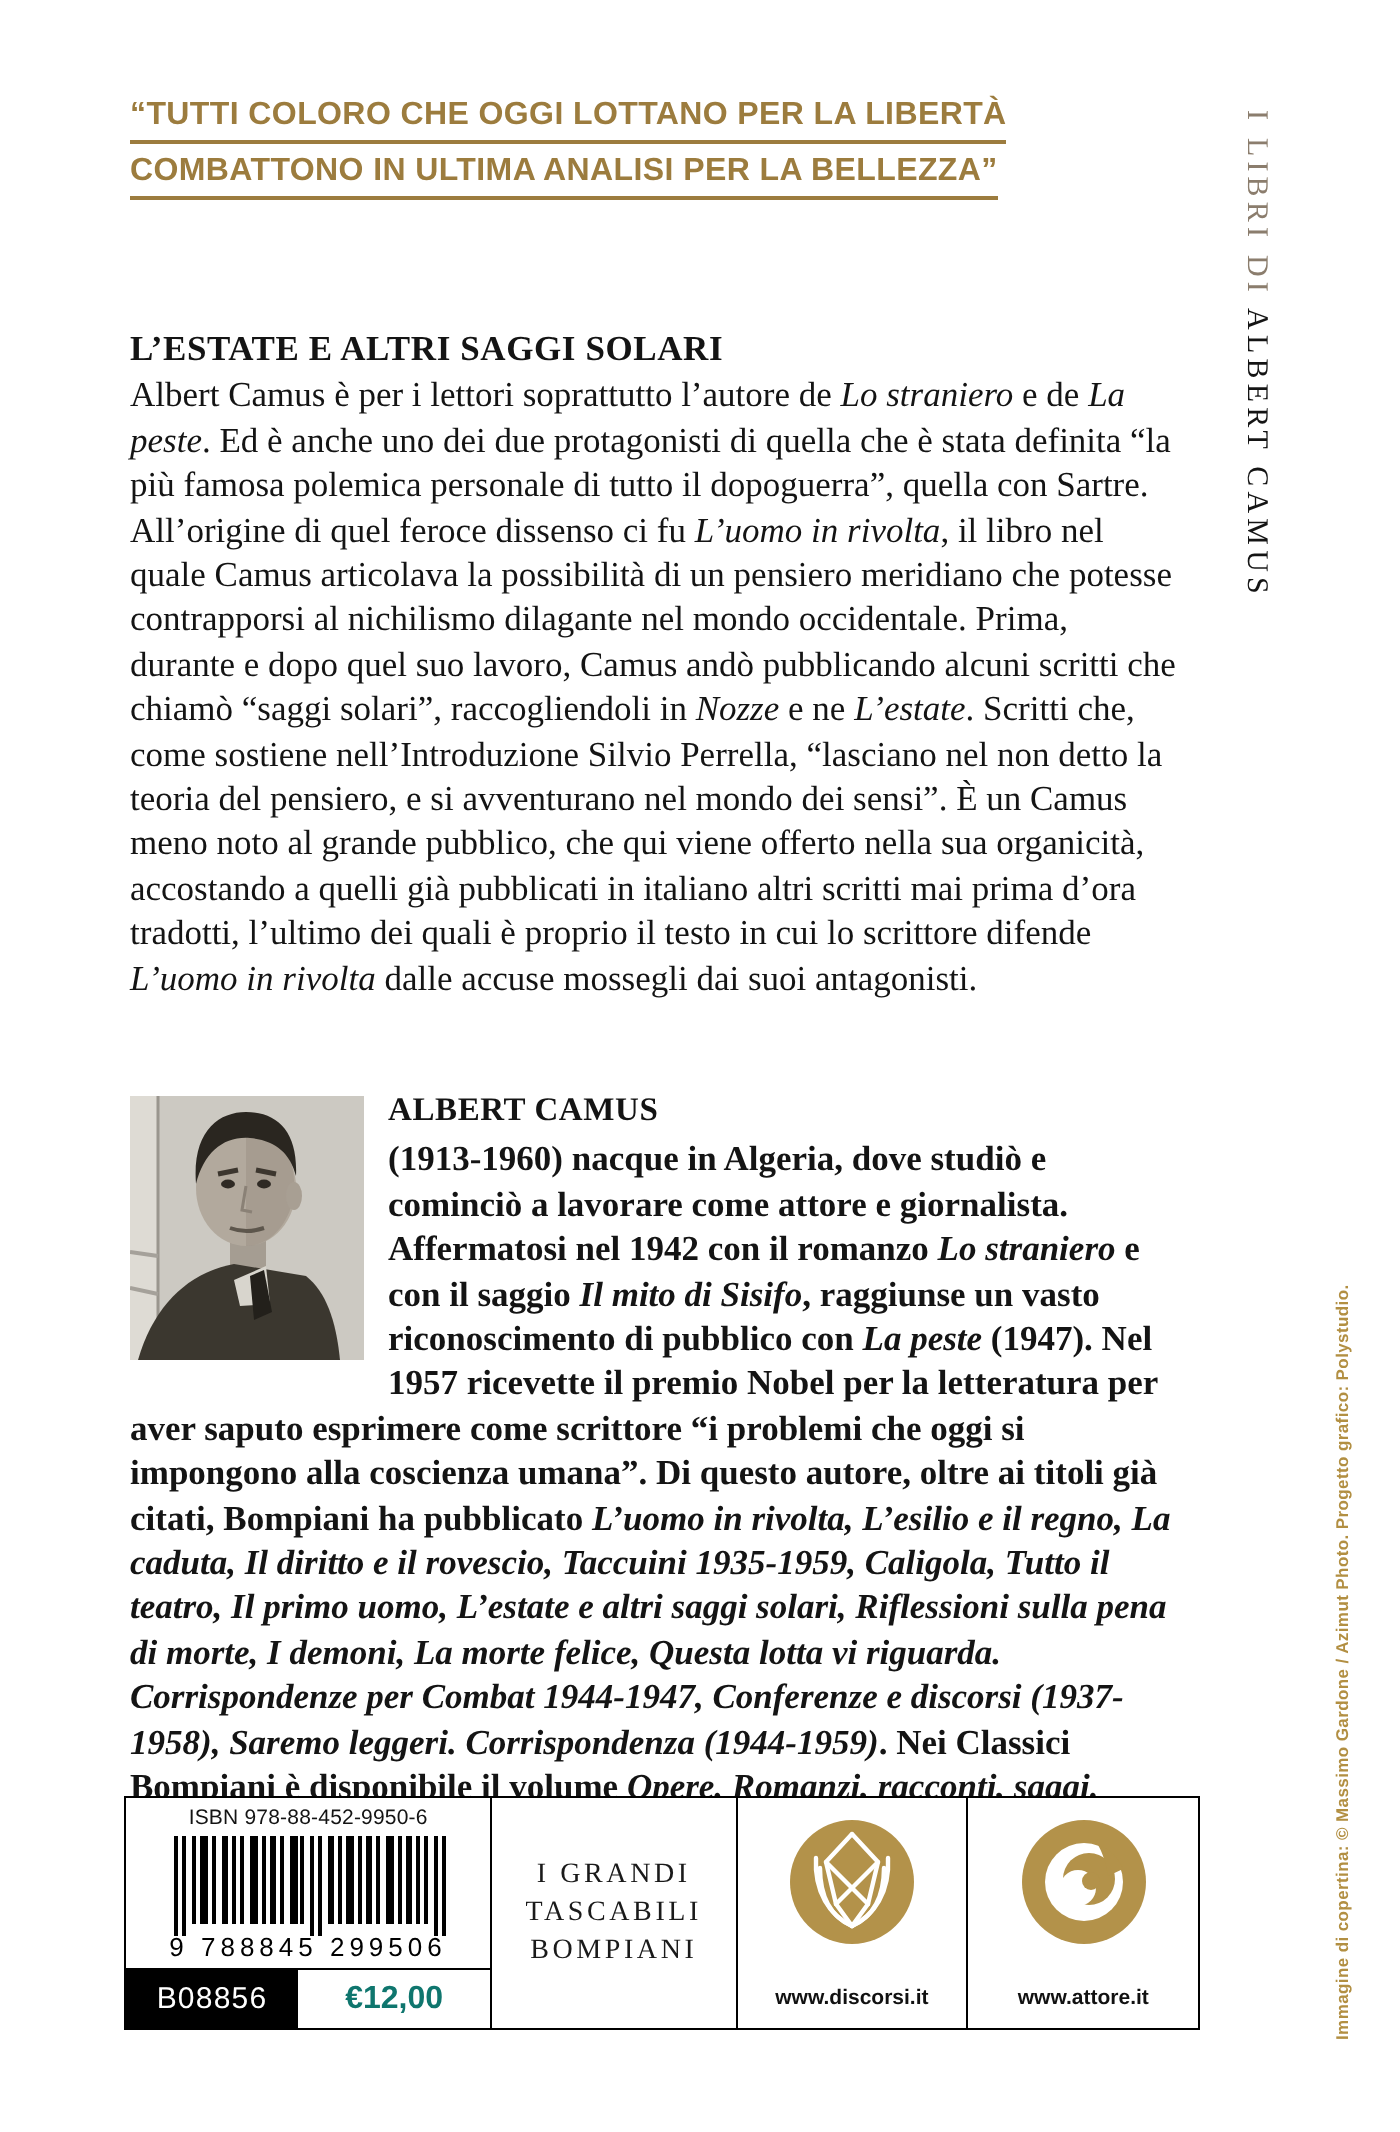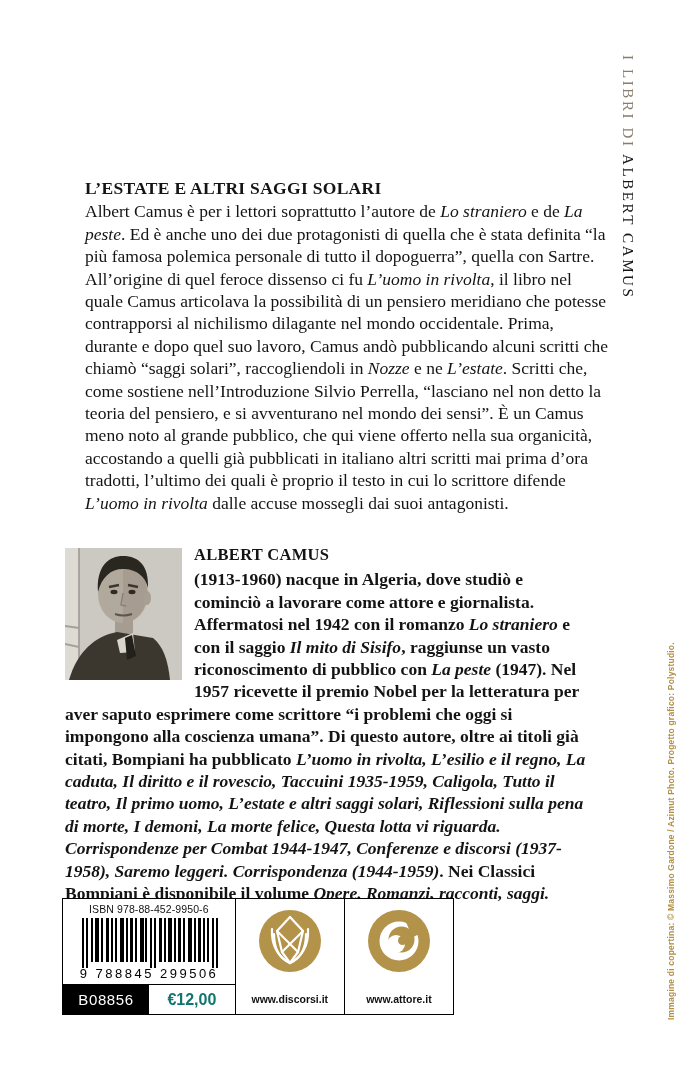--- a/index.html
+++ b/index.html
@@ -14,41 +14,41 @@
   .quote-line span{display:inline-block;padding-bottom:4px;border-bottom:2px solid #9c7c3e;}
 
   
   .side-title{position:absolute;top:55px;left:636px;transform:rotate(90deg);
               transform-origin:0 0;white-space:nowrap;font-size:15px;
               letter-spacing:2.6px;font-family:"Liberation Serif",serif;}
   .side-title .muted{color:#8b7d6d;}
   .side-title .name{color:#141414;}
 
   
-  .synopsis{position:absolute;left:65px;top:177px;width:523px;
-            font-size:17.5px;line-height:22.4px;margin-left:20px;}
+  .synopsis{position:absolute;left:65px;top:163px;width:523px;
+            font-size:17.5px;line-height:22.4px;}
   .synopsis h2{font-size:17.5px;font-weight:bold;margin:0 0 1px 0;letter-spacing:.3px;}
   .synopsis p{margin:0;}
   em{font-style:italic;}
 
   
   .bio{position:absolute;left:65px;top:544px;width:523px;
        font-size:17.5px;line-height:22.4px;}
   .bio .photo{float:left;width:117px;height:132px;margin:4px 12px 2px 0;}
   .bio h3{font-size:16.5px;font-weight:bold;margin:0 0 2px 0;letter-spacing:.3px;}
   .bio p{margin:0;font-weight:bold;}
 
   
   .credit{position:absolute;top:1020px;left:666px;transform:rotate(-90deg);
           transform-origin:0 0;white-space:nowrap;
           font-family:"Liberation Sans",sans-serif;font-weight:bold;
           font-size:8.5px;letter-spacing:.2px;color:#b28f42;}
 
   
-  .footer{position:absolute;left:62px;top:898px;width:392px;height:117px;
+  .footer{position:absolute;left:62px;top:898px;width:538px;height:117px;
           border:1px solid #000;display:flex;box-sizing:border-box;
           font-family:"Liberation Sans",sans-serif;background:#fff;}
   .fcell{border-left:1px solid #000;box-sizing:border-box;position:relative;min-width:0;}
   .fcell:first-child{border-left:none;}
   .cell-isbn{flex:162 1 0;display:flex;flex-direction:column;}
   .isbn-label{font-size:10.5px;text-align:center;padding-top:4px;letter-spacing:.1px;}
   .barcode-wrap{flex:1;display:flex;justify-content:center;align-items:center;padding-top:1px;}
   .price-row{height:29px;border-top:1px solid #000;display:flex;}
   .code-box{width:86px;background:#000;color:#fff;font-weight:normal;font-size:15px;
             display:flex;align-items:center;justify-content:center;letter-spacing:.6px;}
@@ -60,20 +60,24 @@
                    letter-spacing:1.8px;line-height:19px;color:#1a1a1a;}
   .cell-logo{flex:102 1 0;display:flex;flex-direction:column;align-items:center;
              justify-content:space-between;padding:11px 0 9px 0;}
   .logo-url{font-size:10.5px;font-weight:bold;color:#111;}
 </style>
 </head>
 <body>
 
 <div class="page">
 
+  <div class="quote">
+    <div class="quote-line"><span>“TUTTI COLORO CHE OGGI LOTTANO PER LA LIBERTÀ</span></div>
+    <div class="quote-line"><span>COMBATTONO IN ULTIMA ANALISI PER LA BELLEZZA”</span></div>
+  </div>
 
   <div class="side-title">
     <span class="muted">I LIBRI DI </span><span class="name">ALBERT CAMUS</span>
   </div>
 
   <div class="synopsis">
     <h2>L’ESTATE E ALTRI SAGGI SOLARI</h2>
     <p><span>Albert Camus è per i lettori soprattutto l’autore de </span><em>Lo straniero</em><span> e de </span><em>La peste</em><span>. Ed è anche uno dei due protagonisti di quella che è stata definita “la più famosa polemica personale di tutto il dopoguerra”, quella con Sartre. All’origine di quel feroce dissenso ci fu </span><em>L’uomo in rivolta</em><span>, il libro nel quale Camus articolava la possibilità di un pensiero meridiano che potesse contrapporsi al nichilismo dilagante nel mondo occidentale. Prima, durante e dopo quel suo lavoro, Camus andò pubblicando alcuni scritti che chiamò “saggi solari”, raccogliendoli in </span><em>Nozze</em><span> e ne </span><em>L’estate</em><span>. Scritti che, come sostiene nell’Introduzione Silvio Perrella, “lasciano nel non detto la teoria del pensiero, e si avventurano nel mondo dei sensi”. È un Camus meno noto al grande pubblico, che qui viene offerto nella sua organicità, accostando a quelli già pubblicati in italiano altri scritti mai prima d’ora tradotti, l’ultimo dei quali è proprio il testo in cui lo scrittore difende </span><em>L’uomo in rivolta</em><span> dalle accuse mossegli dai suoi antagonisti.</span></p>
   </div>
 
@@ -144,20 +148,25 @@
           </g>
           <text x="75" y="60" text-anchor="middle" font-family="Liberation Sans, sans-serif" font-size="13" letter-spacing="2.5" fill="#000">9 788845 299506</text>
         </svg>
       </div>
       <div class="price-row">
         <div class="code-box">B08856</div>
         <div class="price">€12,00</div>
       </div>
     </div>
 
+    <div class="fcell cell-collection">
+      <div>I GRANDI</div>
+      <div>TASCABILI</div>
+      <div>BOMPIANI</div>
+    </div>
 
     <div class="fcell cell-logo">
       <svg width="62" height="62" viewBox="0 0 62 62" xmlns="http://www.w3.org/2000/svg">
         <circle cx="31" cy="31" r="31" fill="#b3924a"></circle>
         <g fill="none" stroke="#ffffff" stroke-width="2.2" stroke-linejoin="round" stroke-linecap="round">
           <path d="M15,24 C15,41 22,49 31,53 C40,49 47,41 47,24"></path>
           <path d="M13,19 C12,36 20,48 31,53"></path>
           <path d="M49,19 C50,36 42,48 31,53"></path>
           <path d="M31,7 L44,21 L39,42"></path>
           <path d="M31,7 L18,21 L23,42"></path>

